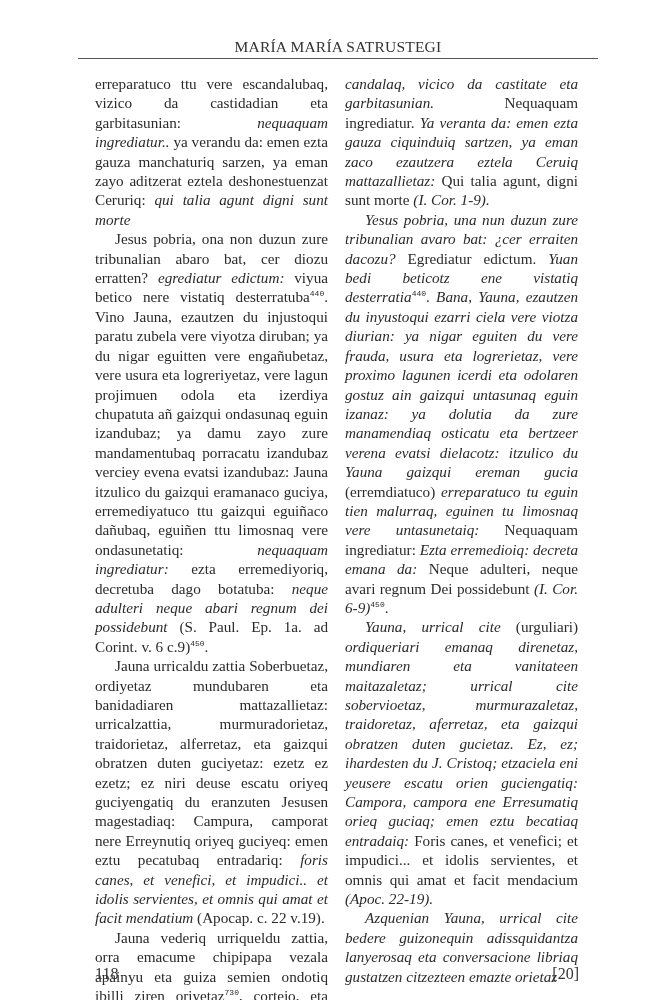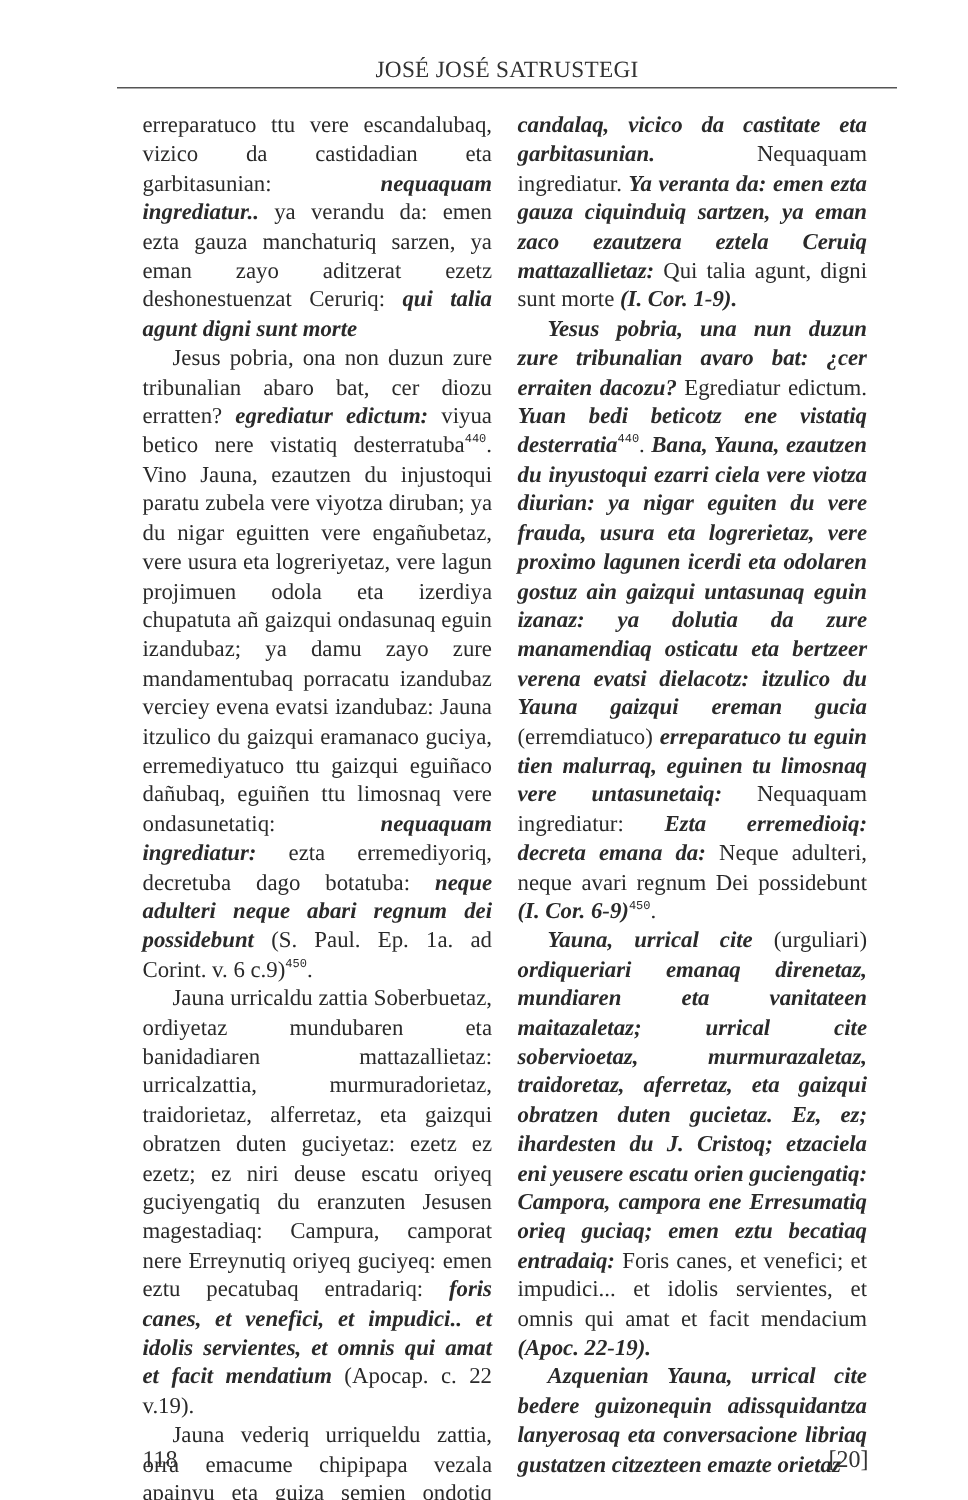--- a/index.html
+++ b/index.html
@@ -8,34 +8,34 @@
   .header { position:absolute; left:78px; top:38px; width:520px; text-align:center;
             font-size:15.5px; letter-spacing:0.2px; color:#333; }
   .header-rule { position:absolute; left:78px; top:58px; width:520px; height:1px; background:#555; }
   .col { position:absolute; top:74px; width:233px; font-size:15.2px; line-height:19.4px;
          text-align:justify; hyphens:manual; }
   .col.left { left:95px; }
   .col.right { left:345px; }
   .col p { margin:0; text-indent:0; }
   .col p.ind { text-indent:20px; }
   .col p.gap { }
-  i { font-style:italic;font-weight:bold; }
+  i { font-style:italic; }
   sup { font-size:8px; line-height:0; vertical-align:super;font-family:Liberation Mono, monospace; }
   .folio { position:absolute; top:965px; font-size:16px; color:#333; }
   .folio.left { left:95px; }
   .folio.right { right:66px; }
 </style>
 </head>
 <body>
 
-<div class="header">JOSÉ JOSÉ SATRUSTEGI</div>
+<div class="header">MARÍA MARÍA SATRUSTEGI</div>
 <div class="header-rule"></div>
 
 <div class="col left">
-    <p><span>erreparatuco ttu vere escandalubaq, vizico da castidadian eta garbitasunian: </span><i>nequaquam ingrediatur..</i><span> ya verandu da: emen ezta gauza manchaturiq sarzen, ya eman zayo aditzerat ezetz deshonestuenzat Ceruriq: </span><i>qui talia agunt digni sunt morte</i></p>
+    <p><span>erreparatuco ttu vere escandalubaq, vizico da castidadian eta garbitasunian: </span><i>nequaquam ingrediatur..</i><span> ya verandu da: emen ezta gauza manchaturiq sarzen, ya eman zayo aditzerat eztela deshonestuenzat Ceruriq: </span><i>qui talia agunt digni sunt morte</i></p>
     <p class="ind"><span>Jesus pobria, ona non duzun zure tribunalian abaro bat, cer diozu erratten? </span><i>egrediatur edictum:</i><span> viyua betico nere vistatiq desterratuba</span><sup>440</sup><span>. Vino Jauna, ezautzen du injustoqui paratu zubela vere viyotza diruban; ya du nigar eguitten vere engañubetaz, vere usura eta logreriyetaz, vere lagun projimuen odola eta izerdiya chupatuta añ gaizqui ondasunaq eguin izandubaz; ya damu zayo zure mandamentubaq porracatu izandubaz verciey evena evatsi izandubaz: Jauna itzulico du gaizqui eramanaco guciya, erremediyatuco ttu gaizqui eguiñaco dañubaq, eguiñen ttu limosnaq vere ondasunetatiq: </span><i>nequaquam ingrediatur:</i><span> ezta erremediyoriq, decretuba dago botatuba: </span><i>neque adulteri neque abari regnum dei possidebunt</i><span> (S. Paul. Ep. 1a. ad Corint. v. 6 c.9)</span><sup>450</sup><span>.</span></p>
     <p class="ind"><span>Jauna urricaldu zattia Soberbuetaz, ordiyetaz mundubaren eta banidadiaren mattazallietaz: urricalzattia, murmuradorietaz, traidorietaz, alferretaz, eta gaizqui obratzen duten guciyetaz: ezetz ez ezetz; ez niri deuse escatu oriyeq guciyengatiq du eranzuten Jesusen magestadiaq: Campura, camporat nere Erreynutiq oriyeq guciyeq: emen eztu pecatubaq entradariq: </span><i>foris canes, et venefici, et impudici.. et idolis servientes, et omnis qui amat et facit mendatium</i><span> (Apocap. c. 22 v.19).</span></p>
     <p class="ind"><span>Jauna vederiq urriqueldu zattia, orra emacume chipipapa vezala apainyu eta guiza semien ondotiq ibilli ziren oriyetaz</span><sup>730</sup><span>, cortejo, eta galairiq vague ezin pasatu ciren oriye-</span></p>
   </div>
 <div class="col right">
     <p><i>candalaq, vicico da castitate eta garbitasunian.</i><span> Nequaquam ingrediatur. </span><i>Ya veranta da: emen ezta gauza ciquinduiq sartzen, ya eman zaco ezautzera eztela Ceruiq mattazallietaz:</i><span> Qui talia agunt, digni sunt morte </span><i>(I. Cor. 1-9).</i></p>
     <p class="ind"><i>Yesus pobria, una nun duzun zure tribunalian avaro bat: ¿cer erraiten dacozu?</i><span> Egrediatur edictum. </span><i>Yuan bedi beticotz ene vistatiq desterratia</i><sup>440</sup><span>. </span><i>Bana, Yauna, ezautzen du inyustoqui ezarri ciela vere viotza diurian: ya nigar eguiten du vere frauda, usura eta logrerietaz, vere proximo lagunen icerdi eta odolaren gostuz ain gaizqui untasunaq eguin izanaz: ya dolutia da zure manamendiaq osticatu eta bertzeer verena evatsi dielacotz: itzulico du Yauna gaizqui ereman gucia</i><span> (erremdiatuco) </span><i>erreparatuco tu eguin tien malurraq, eguinen tu limosnaq vere untasunetaiq:</i><span> Nequaquam ingrediatur: </span><i>Ezta erremedioiq: decreta emana da:</i><span> Neque adulteri, neque avari regnum Dei possidebunt </span><i>(I. Cor. 6-9)</i><sup>450</sup><span>.</span></p>
     <p class="ind gap"><i>Yauna, urrical cite</i><span> (urguliari) </span><i>ordiqueriari emanaq direnetaz, mundiaren eta vanitateen maitazaletaz; urrical cite sobervioetaz, murmurazaletaz, traidoretaz, aferretaz, eta gaizqui obratzen duten gucietaz. Ez, ez; ihardesten du J. Cristoq; etzaciela eni yeusere escatu orien guciengatiq: Campora, campora ene Erresumatiq orieq guciaq; emen eztu becatiaq entradaiq:</i><span> Foris canes, et venefici; et impudici... et idolis servientes, et omnis qui amat et facit mendacium </span><i>(Apoc. 22-19).</i></p>
     <p class="ind"><i>Azquenian Yauna, urrical cite bedere guizonequin adissquidantza lanyerosaq eta conversacione libriaq gustatzen citzezteen emazte orietaz</i></p>
   </div>

